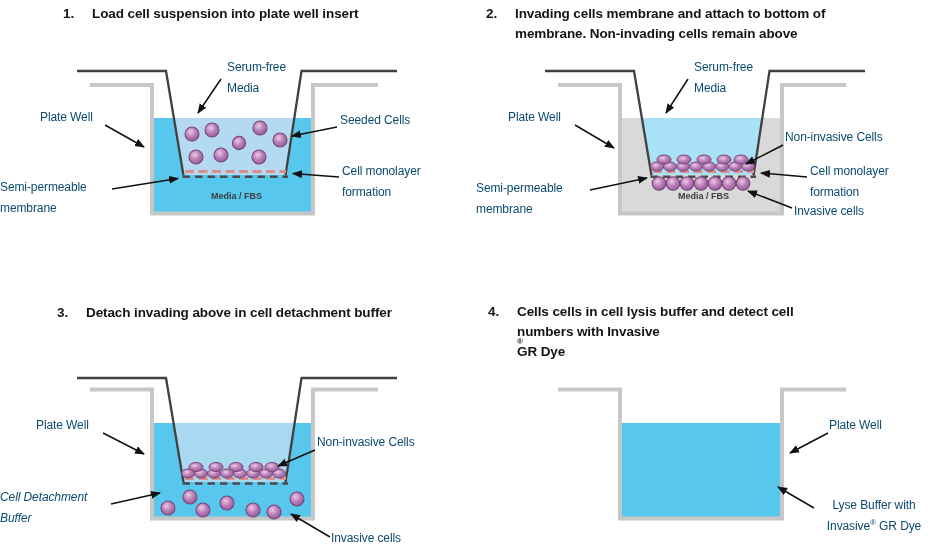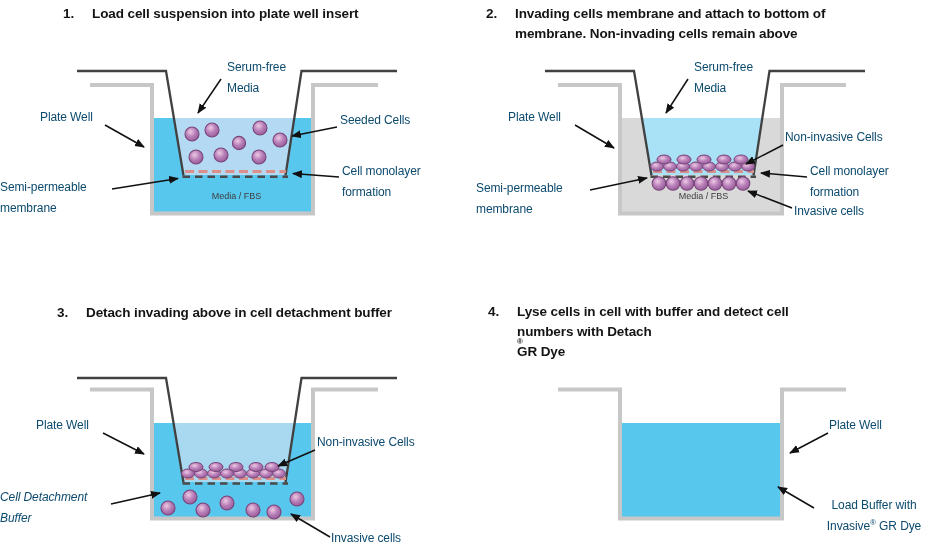--- a/index.html
+++ b/index.html
@@ -8,21 +8,21 @@
     font-family:"Liberation Sans","DejaVu Sans",sans-serif;color:#1b1b1b;
   }
   svg{position:absolute;left:0;top:0;}
   .title{position:absolute;display:flex;font-weight:bold;font-size:13.5px;line-height:20px;color:#141414;letter-spacing:-0.1px;}
   .t-num{width:29px;flex:0 0 29px;}
   .t-txt span{display:block;white-space:nowrap;}
   .lbl{position:absolute;font-size:12px;line-height:20.5px;color:#0c4a6e;letter-spacing:-0.1px;}
   .lbl div{white-space:nowrap;}
   .right{text-align:left;}
   .center{text-align:center;}
-  .media-lbl{position:absolute;transform:translateX(-50%);font-size:9px;font-weight:normal;color:#3d3d3d;white-space:nowrap;letter-spacing:0;padding-left:7px;}
+  .media-lbl{position:absolute;transform:translateX(-50%);font-size:9px;font-weight:bold;color:#3d3d3d;white-space:nowrap;letter-spacing:0;padding-left:7px;}
   .sup{font-size:8px;vertical-align:super;line-height:0;}
 </style>
 </head>
 <body>
 
 <div class="canvas">
 
   <svg width="936" height="552" viewBox="0 0 936 552">
     <defs>
       <radialGradient id="cellG" cx="0.4" cy="0.35" r="0.8">
@@ -172,23 +172,23 @@
   <div class="title" style="left:57px;top:303px;">
     <span class="t-num">3.</span>
     <span class="t-txt">
         <span>Detach invading above in cell detachment buffer</span>
       </span>
   </div>
 
   <div class="title" style="left:488px;top:302px;">
     <span class="t-num">4.</span>
     <span class="t-txt">
-      <span>Lyse cells in cell with buffer and detect cell</span>
+      <span>Cells cells in cell lysis buffer and detect cell</span>
       <span>
-          <span>numbers with Detach</span>
+          <span>numbers with Invasive</span>
           <span class="sup">®</span>
           <span> GR Dye</span>
         </span>
     </span>
   </div>
 
   <div class="lbl" style="left:227px;top:57px;">
     <div>Serum-free</div>
     <div>Media</div>
   </div>
@@ -242,17 +242,17 @@
     <div>Buffer</div>
   </div>
   <div class="lbl" style="left:331px;top:528px;">
     <div>Invasive cells</div>
   </div>
 
   <div class="lbl" style="left:829px;top:415px;">
     <div>Plate Well</div>
   </div>
   <div class="lbl center" style="left:817px;top:495px;width:114px;">
-    <div>Load Buffer with</div>
+    <div>Lyse Buffer with</div>
     <div><span>Invasive</span><span class="sup">®</span><span> GR Dye</span></div>
   </div>
 
 </div>
 
 </body></html>

